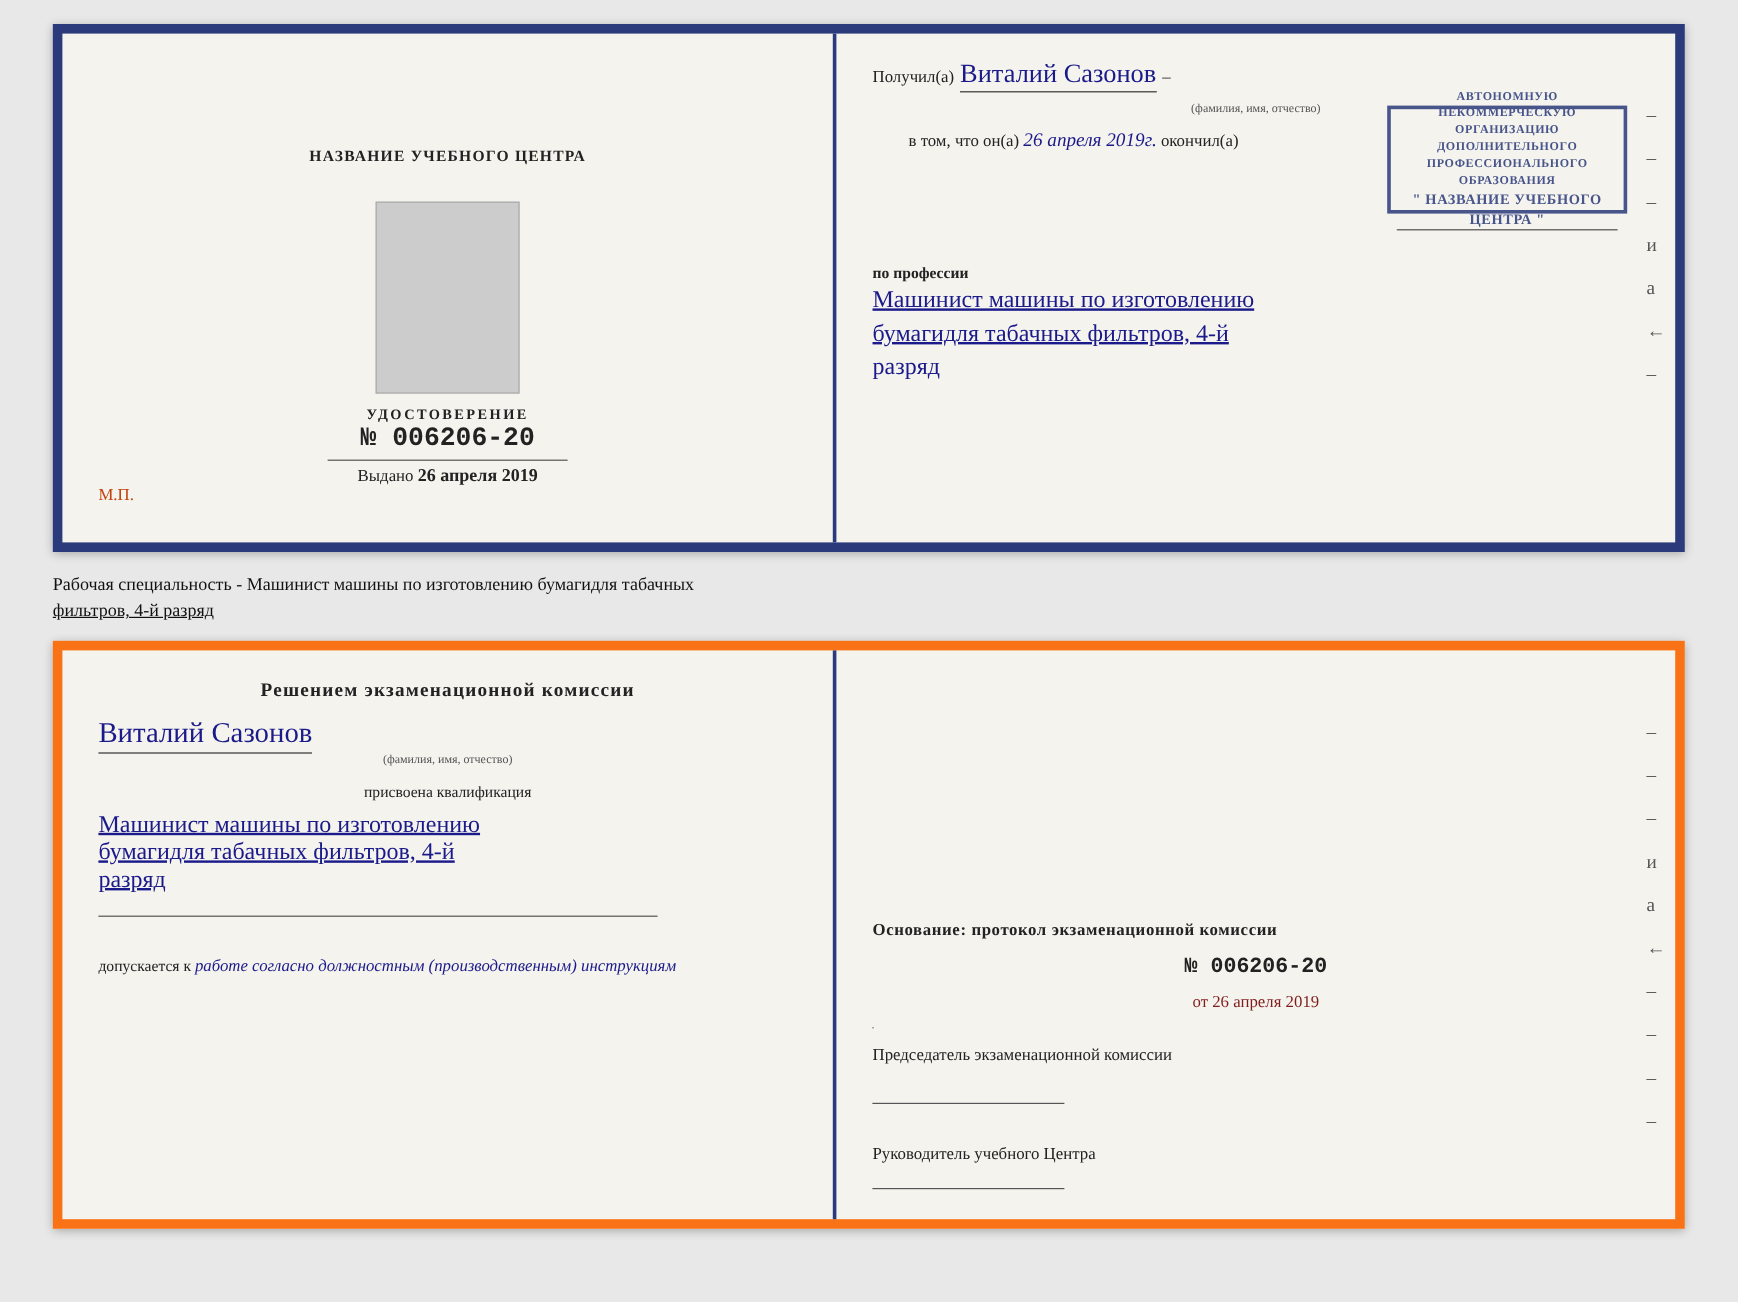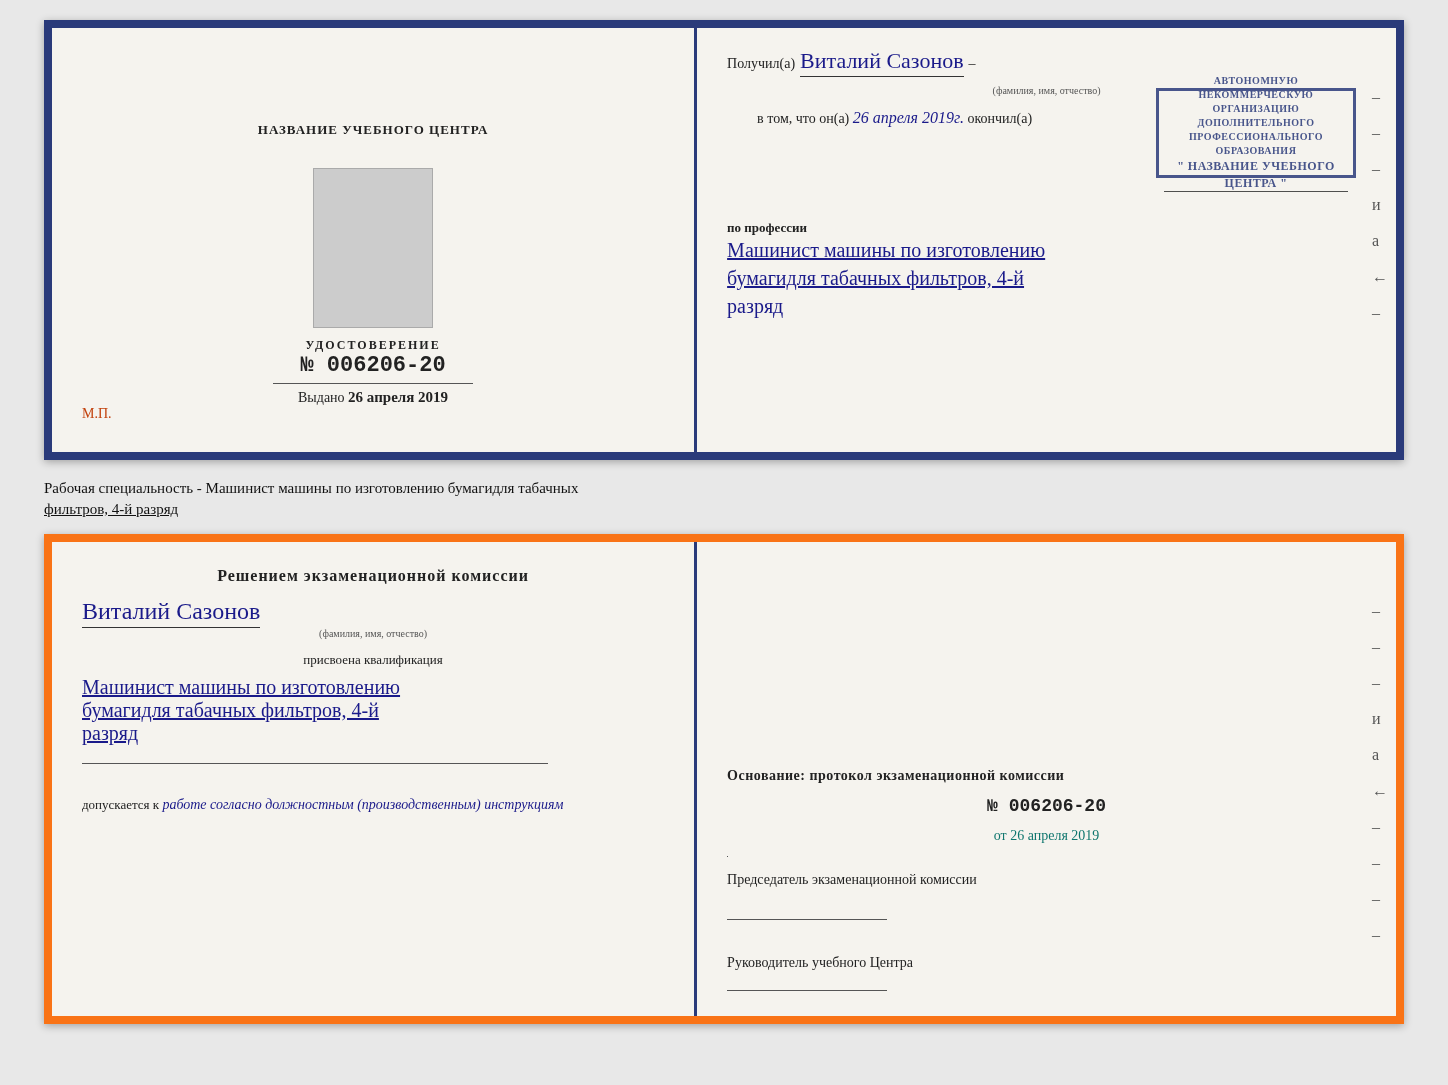--- a/index.html
+++ b/index.html
@@ -274,21 +274,21 @@
     .protocol-number {
       font-size: 18px;
       font-family: 'Courier New', monospace;
       font-weight: bold;
       color: #222;
       text-align: center;
     }
 
     .protocol-date {
       font-size: 14px;
-      color: #0f766e;
+      color: #7f1d1d;
       text-align: center;
     }
 
     .chairman-label {
       font-size: 14px;
       color: #222;
       line-height: 1.5;
     }
 
     .signature-line {

